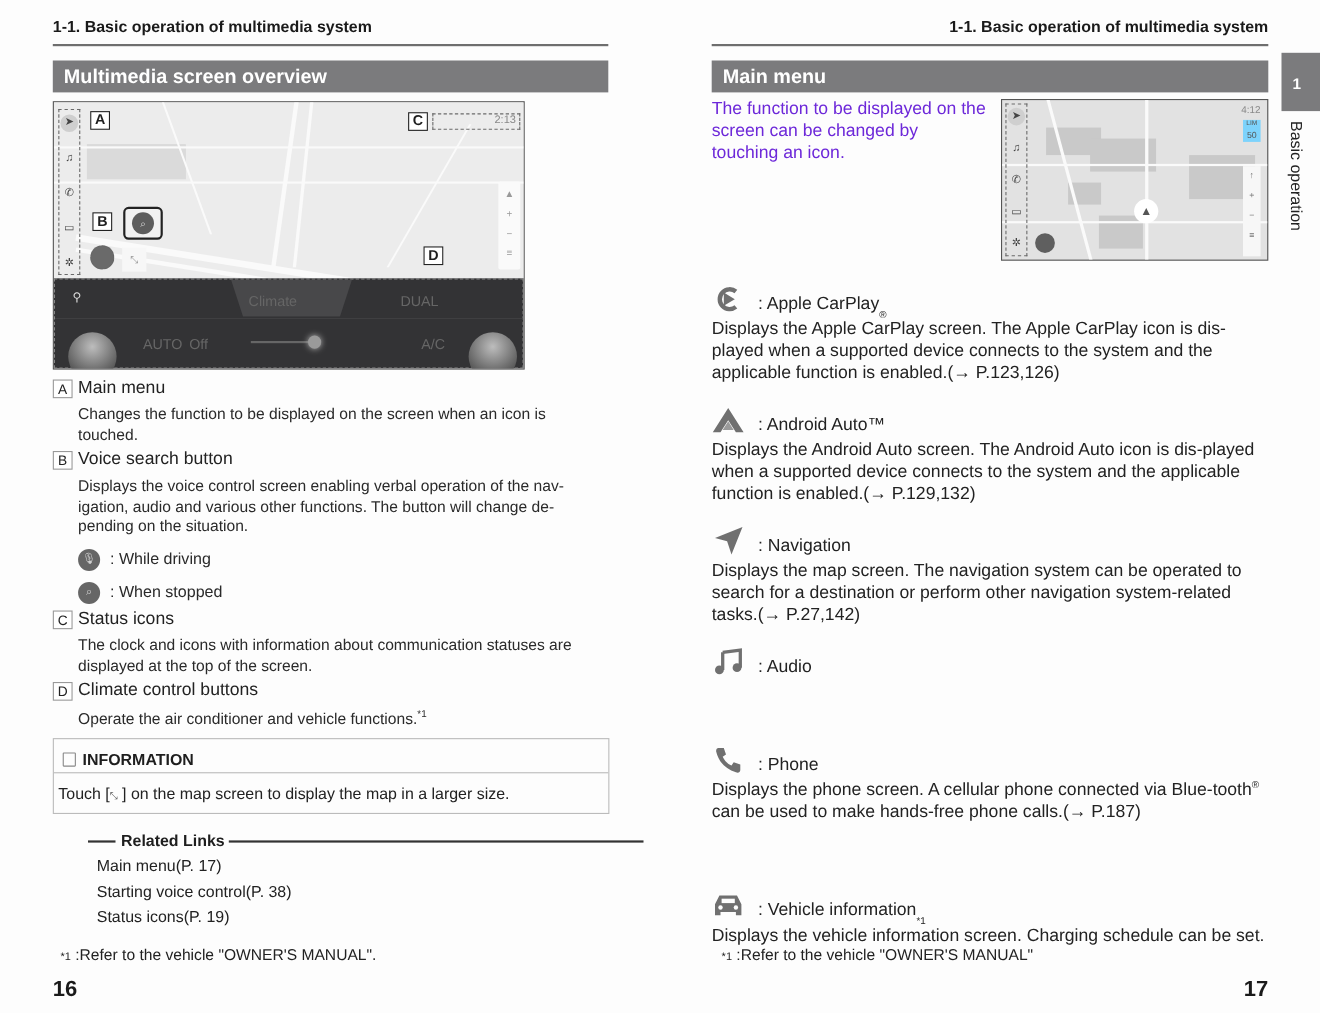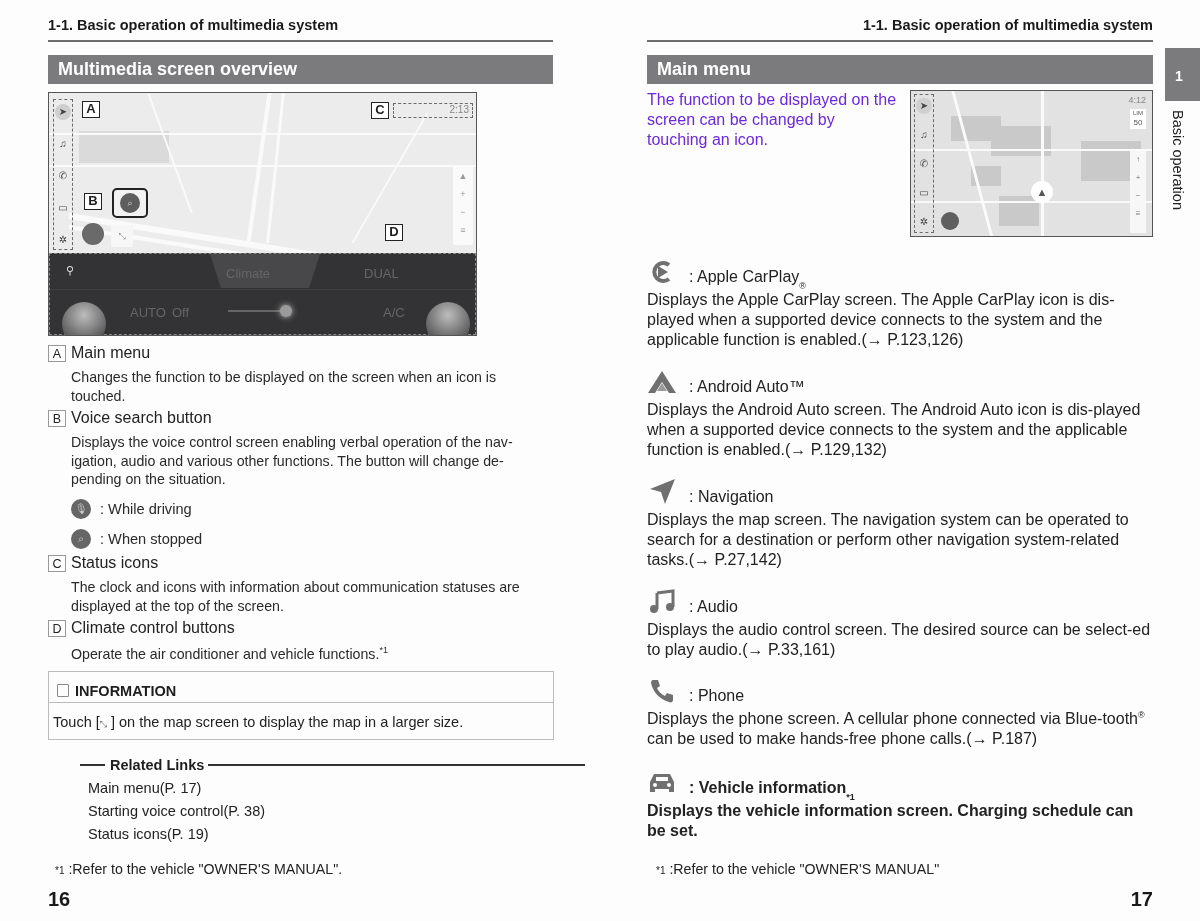--- a/index.html
+++ b/index.html
@@ -225,21 +225,21 @@
     <div class="side-nav">
       <div class="nav-icon nav-active" style="top:3px;">➤</div>
       <div class="nav-icon" style="top:32px;">♫</div>
       <div class="nav-icon" style="top:61px;">✆</div>
       <div class="nav-icon" style="top:90px;">▭</div>
       <div class="nav-icon" style="top:119px;">✲</div>
     </div>
     <div style="position:absolute;left:30px;top:121px;width:18px;height:18px;border-radius:50%;background:#5f5f5f;"></div>
     <div style="position:absolute;left:120px;top:90px;width:22px;height:22px;border-radius:50%;background:#fff;font-size:11px;text-align:center;line-height:22px;color:#555;">▲</div>
     <div style="position:absolute;right:6px;top:4px;font-size:9px;color:#888;">4:12</div>
-    <div style="position:absolute;right:6px;top:18px;width:16px;height:20px;background:#ffffff;font-size:6px;text-align:center;color:#555;line-height:9px;">
+    <div style="position:absolute;right:6px;top:18px;width:16px;height:20px;background:#7dd3fc;font-size:6px;text-align:center;color:#555;line-height:9px;">
         <div>LIM</div>
         <div style="font-size:8px;">50</div>
       </div>
     <div style="position:absolute;right:6px;top:60px;width:16px;height:82px;background:#f7f7f7;font-size:8px;color:#777;text-align:center;">
       <div style="margin-top:4px;">↑</div>
       <div style="margin-top:9px;">+</div>
       <div style="margin-top:9px;">−</div>
       <div style="margin-top:9px;">≡</div>
     </div>
   </div>
@@ -288,36 +288,35 @@
       <span class="entry-icon">
         <svg width="26" height="26" viewBox="0 0 26 26">
             <path d="M8 4 L24 2 L24 18" fill="none" stroke="#707070" stroke-width="3"></path>
             <path d="M8 4 L8 20" stroke="#707070" stroke-width="3"></path>
             <circle cx="5" cy="20" r="4" fill="#707070"></circle>
             <circle cx="21" cy="18" r="4" fill="#707070"></circle>
           </svg>
       </span>
       <span>:  Audio</span>
     </div>
-    <div class="entry-body">Displays the audio control screen. The desired source can be select-ed to play audio.(→ P.33,161)</div>
   </div>
 
   <div class="menu-entry" style="top:677px;">
     <div class="entry-head">
       <span class="entry-icon">
         <svg width="26" height="26" viewBox="0 0 26 26">
             <path d="M4 2 L9 2 L11 8 L8 10 C10 14 12 16 16 18 L18 15 L24 17 L24 22 C24 24 22 25 20 24 C10 21 4 14 2 5 C2 3 3 2 4 2 Z" fill="#707070"></path>
           </svg>
       </span>
       <span>:  Phone</span>
     </div>
     <div class="entry-body"><span>Displays the phone screen. A cellular phone connected via Blue-tooth</span><sup>®</sup><span> can be used to make hands-free phone calls.(→ P.187)</span></div>
   </div>
 
-  <div class="menu-entry" style="top:769px;font-weight:bold;">
+  <div class="menu-entry" style="top:809px;">
     <div class="entry-head">
       <span class="entry-icon">
         <svg width="28" height="22" viewBox="0 0 28 22">
             <path d="M6 2 L22 2 L26 10 L26 20 L21 20 L21 17 L7 17 L7 20 L2 20 L2 10 Z" fill="#707070"></path>
             <rect x="8" y="5" width="12" height="4" fill="#fdfdfd"></rect>
             <circle cx="7" cy="13" r="2" fill="#fdfdfd"></circle>
             <circle cx="21" cy="13" r="2" fill="#fdfdfd"></circle>
           </svg>
       </span>
       <span>:  Vehicle information</span>

